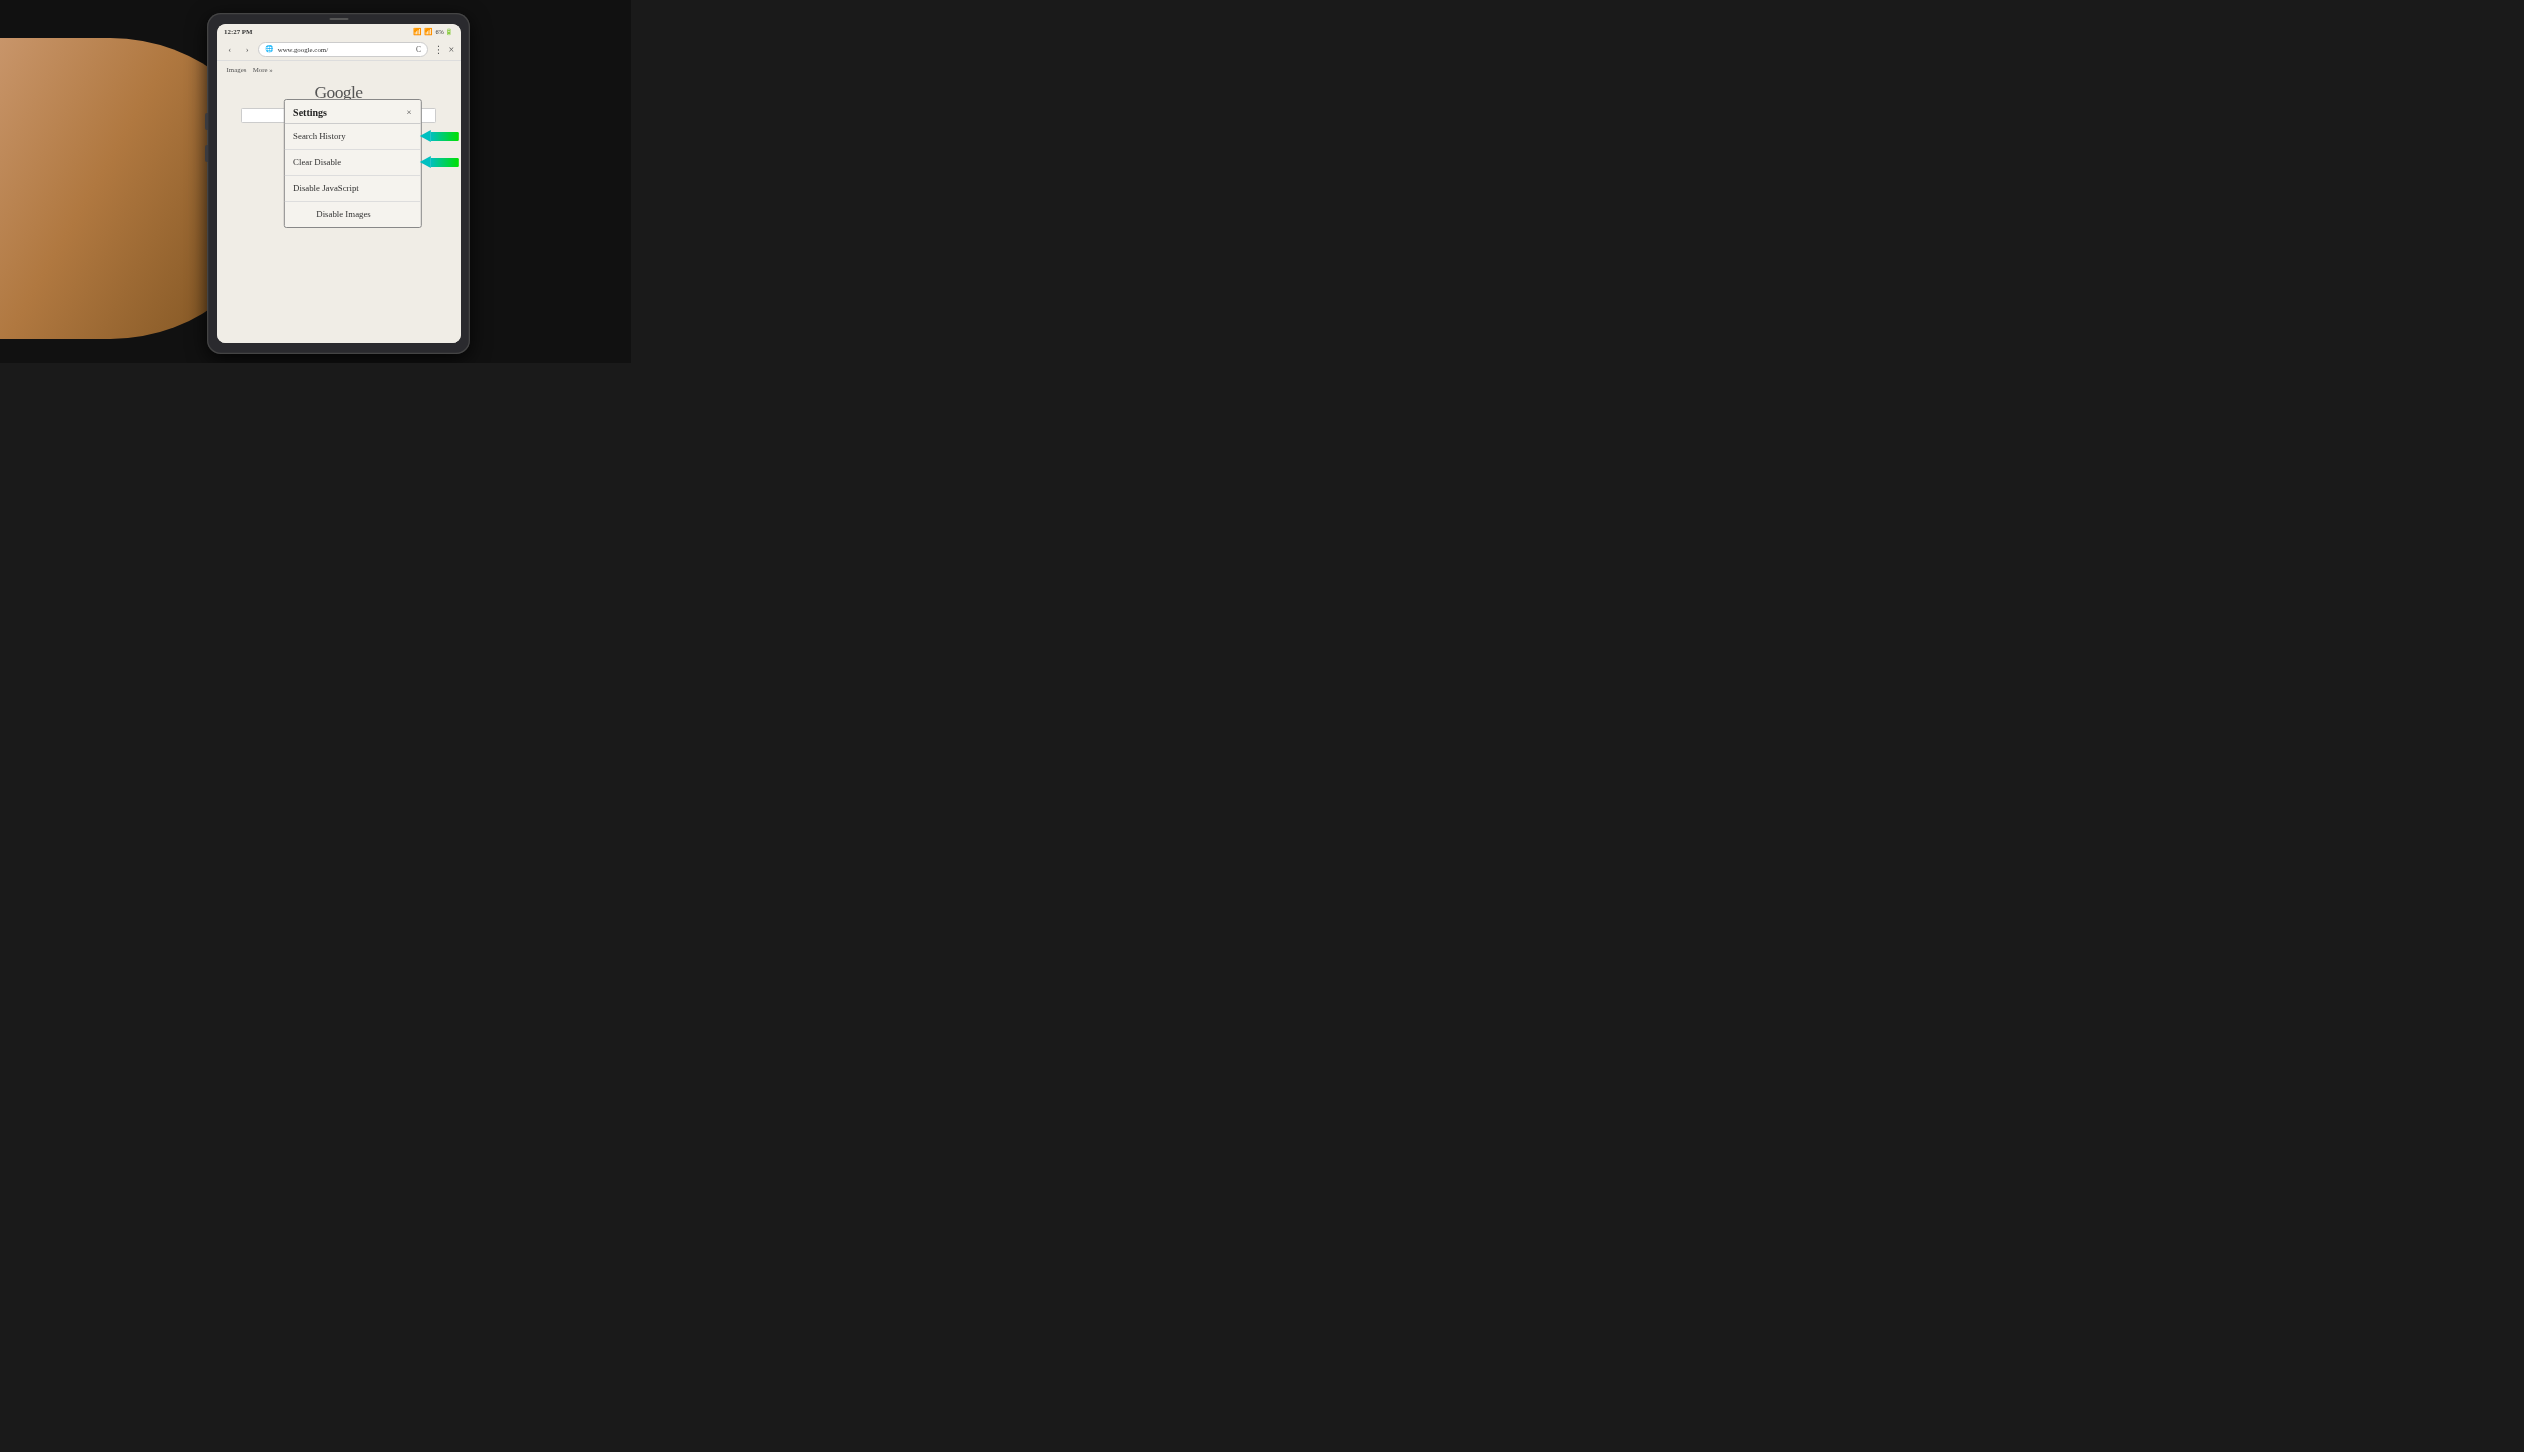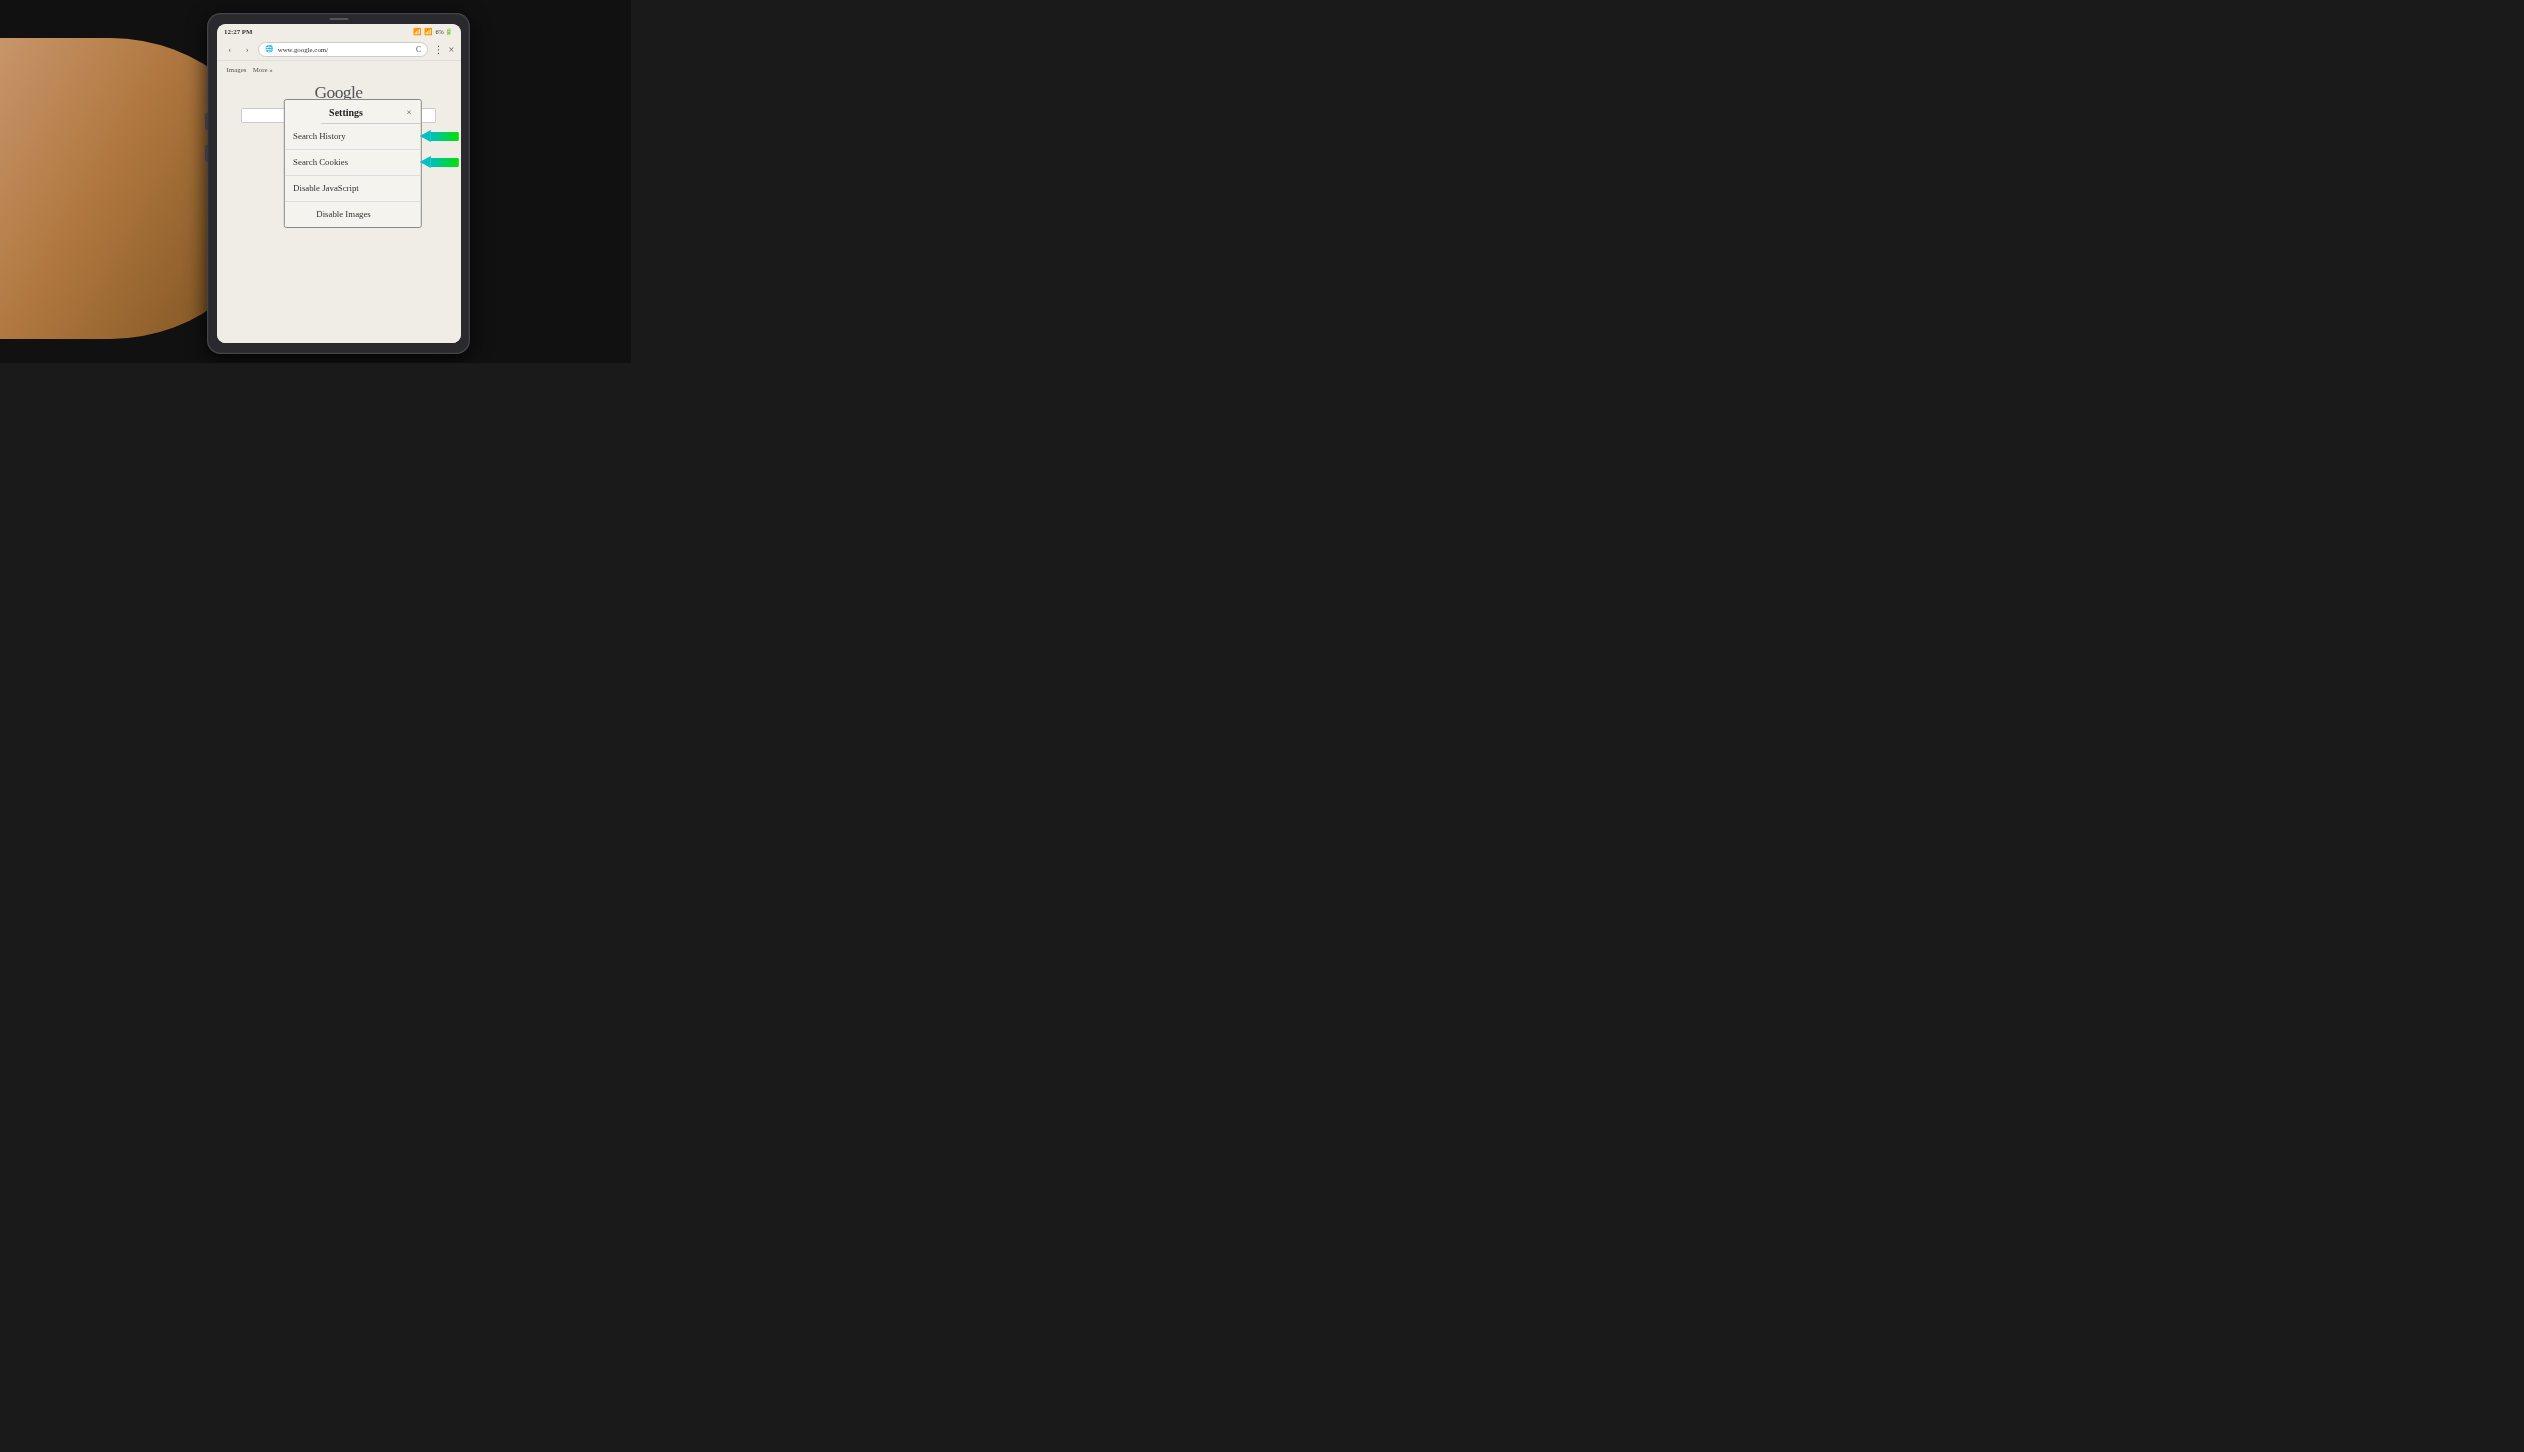--- a/index.html
+++ b/index.html
@@ -250,21 +250,20 @@
       z-index: 10;
       padding: 0;
     }
 
     .settings-header {
       display: flex;
       justify-content: space-between;
       align-items: center;
       padding: 6.3px 8.8px 5px;
       border-bottom: 0.6px solid #ccc;
-      margin-left: 36px;
     }
 
     .settings-title {
       font-size: 10px;
       font-weight: 700;
       color: #222;
     }
 
     .settings-close {
       font-size: 8.8px;
@@ -379,21 +378,21 @@
 
           <div class="arrow-annotation">
             <div style="display:flex;align-items:center;">
               <div class="arrow-head" style="border-right-color:#00c0c0;"></div>
               <div class="arrow-body" style="width:28px;"></div>
             </div>
           </div>
         </div>
 
         <div class="settings-item">
-          <span>Search Cookies</span>
+          <span>Clear Disable</span>
 
           <div class="arrow-annotation">
             <div style="display:flex;align-items:center;">
               <div class="arrow-head" style="border-right-color:#00c0c0;"></div>
               <div class="arrow-body" style="width:28px;"></div>
             </div>
           </div>
         </div>
 
         <div class="settings-item">

